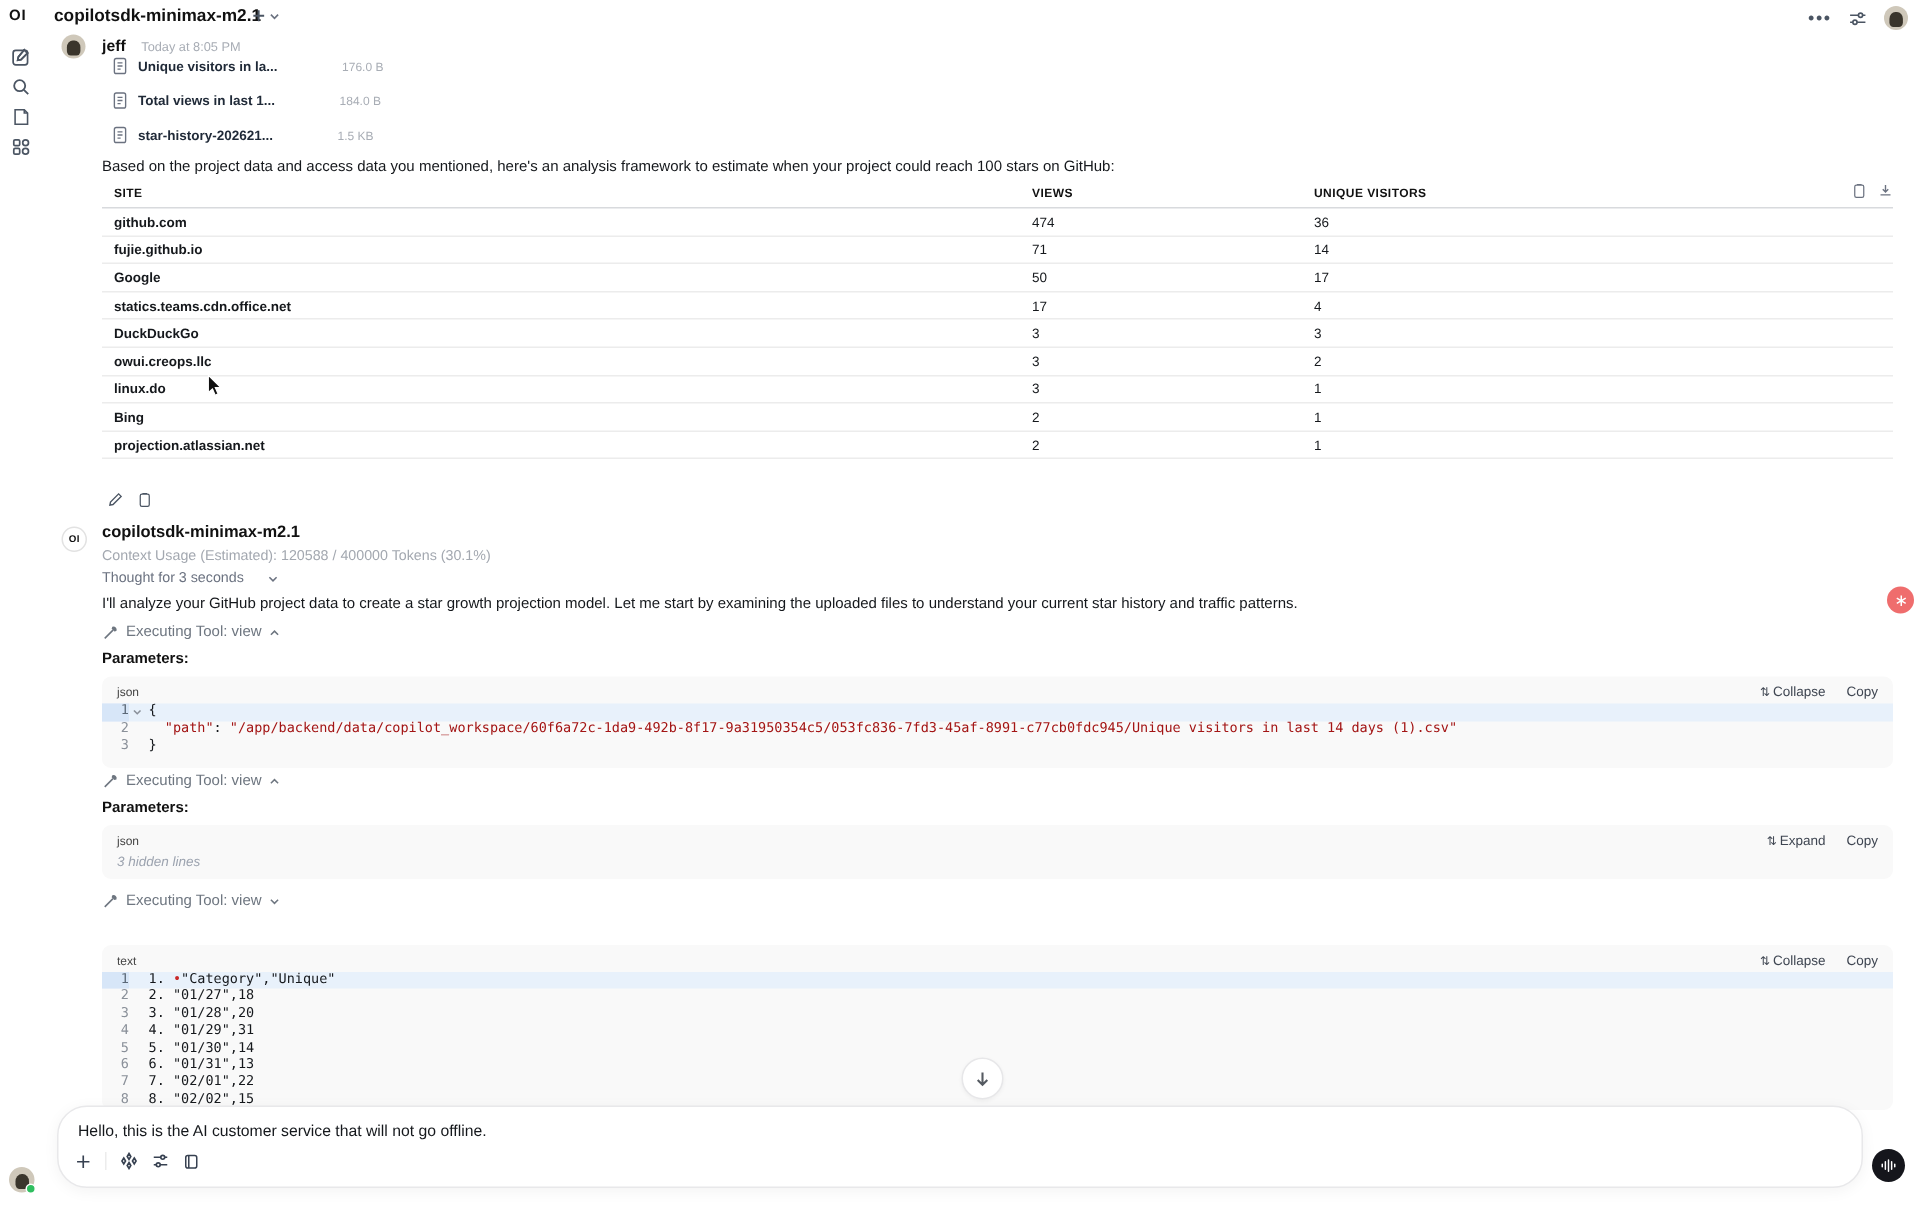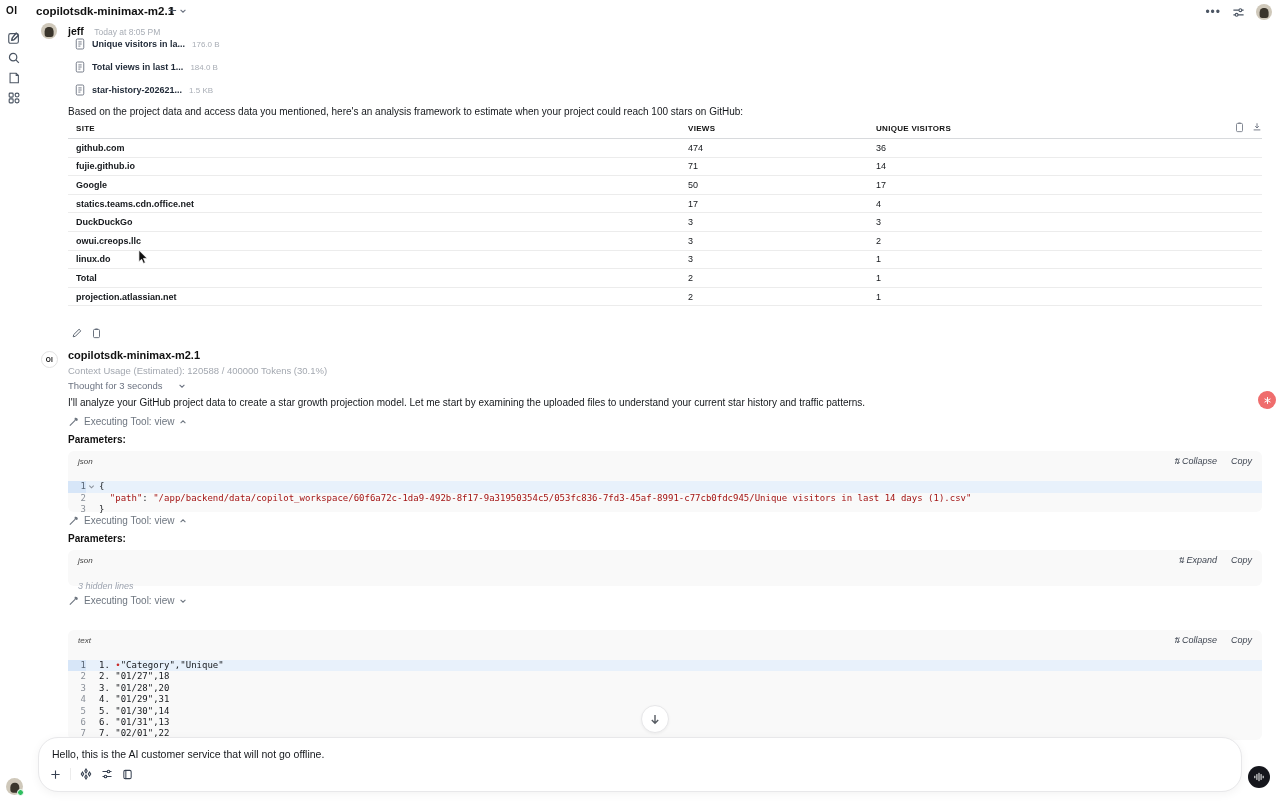--- a/index.html
+++ b/index.html
@@ -26,42 +26,42 @@
      width:55%; height:62%; background:#3a352c; border-radius:45% 45% 30% 30%; }
   .oi-avatar { border-radius:50%; background:#fff; border:1px solid #e2e2e2; display:flex; align-items:center; justify-content:center;
      font-size:6.5px; font-weight:700; color:#111; letter-spacing:.3px; }
   .status-dot { position:absolute; right:-1px; bottom:-1px; width:7px; height:7px; border-radius:50%; border:1.5px solid #fff; }
 
   
   .msg-name { font-size:10.5px; font-weight:700; color:#111; }
   .msg-time { font-size:8.5px; color:#a8adb5; margin-left:6px; font-weight:400; }
   .file-row { position:absolute; left:75px; display:flex; align-items:center; gap:7px; cursor:pointer; }
   .file-name { font-size:9px; font-weight:700; color:#1f2937; }
-  .file-size { font-size:8px; color:#a8adb5; }
+  .file-size { font-size:8px; color:#a8adb5;margin-left:36px; }
   .para { font-size:10px; color:#15181c; }
 
   
   .site-table { position:absolute; left:68px; top:120px; width:1194px; border-collapse:collapse; table-layout:fixed; }
   .site-table th { text-align:left; font-size:8px; font-weight:700; letter-spacing:.3px; color:#111;
       padding:4px 0 5px 8px; border-bottom:1px solid #d8dadd; text-transform:uppercase; }
   .site-table td { font-size:9px; color:#15181c; padding:0 0 0 8px; height:18.6px; border-bottom:1px solid #ececec; }
   .site-table td.site { font-weight:700; }
   .tbl-tools { position:absolute; right:18px; top:122px; display:flex; gap:8px; color:#6b7280; }
   .msg-actions { position:absolute; left:72px; top:328px; display:flex; gap:10px; color:#4b5563; }
 
   
   .model-name { font-size:11px; font-weight:700; color:#111; }
   .ctx { font-size:9.5px; color:#a3a8b0; }
   .thought { font-size:9.5px; color:#6b7280; display:flex; align-items:center; gap:15px; cursor:pointer; }
   .tool-row { position:absolute; left:68px; display:flex; align-items:center; gap:5px; font-size:10px; color:#6e7680; cursor:pointer; }
   .params { font-size:10px; font-weight:700; color:#111; }
 
   
   .codeblock { position:absolute; left:68px; width:1194px; background:#f9f9f9; border-radius:6px; }
-  .cb-head { display:flex; align-items:center; justify-content:space-between; padding:5px 10px 15px 10px;font-style:italic; }
+  .cb-head { display:flex; align-items:center; justify-content:space-between; padding:5px 10px 3px 10px; }
   .cb-lang { font-size:8px; color:#444; }
   .cb-btns { display:flex; gap:14px; font-size:9px; color:#3f4652; }
   .cb-btn { display:flex; align-items:center; gap:2px; cursor:pointer; }
   .updown { font-size:8px; color:#3f4652; }
   .code-area { font-family:"DejaVu Sans Mono", monospace; font-size:9px; color:#15181c; }
   .cline { display:flex; height:11.5px; line-height:11.5px; }
   .gut { width:18px; text-align:right; color:#8a9099; flex:none; }
   .gut-fold { width:9px; flex:none; color:#8a9099; }
   .ccontent { padding-left:4px; white-space:pre; }
   .hl { background:#e8f1fb; }
@@ -238,21 +238,21 @@
         <td class="site">owui.creops.llc</td>
         <td>3</td>
         <td>2</td>
       </tr>
     <tr>
         <td class="site">linux.do</td>
         <td>3</td>
         <td>1</td>
       </tr>
     <tr>
-        <td class="site">Total</td>
+        <td class="site">Bing</td>
         <td>2</td>
         <td>1</td>
       </tr>
     <tr>
         <td class="site">projection.atlassian.net</td>
         <td>2</td>
         <td>1</td>
       </tr>
   </tbody>
 </table>

